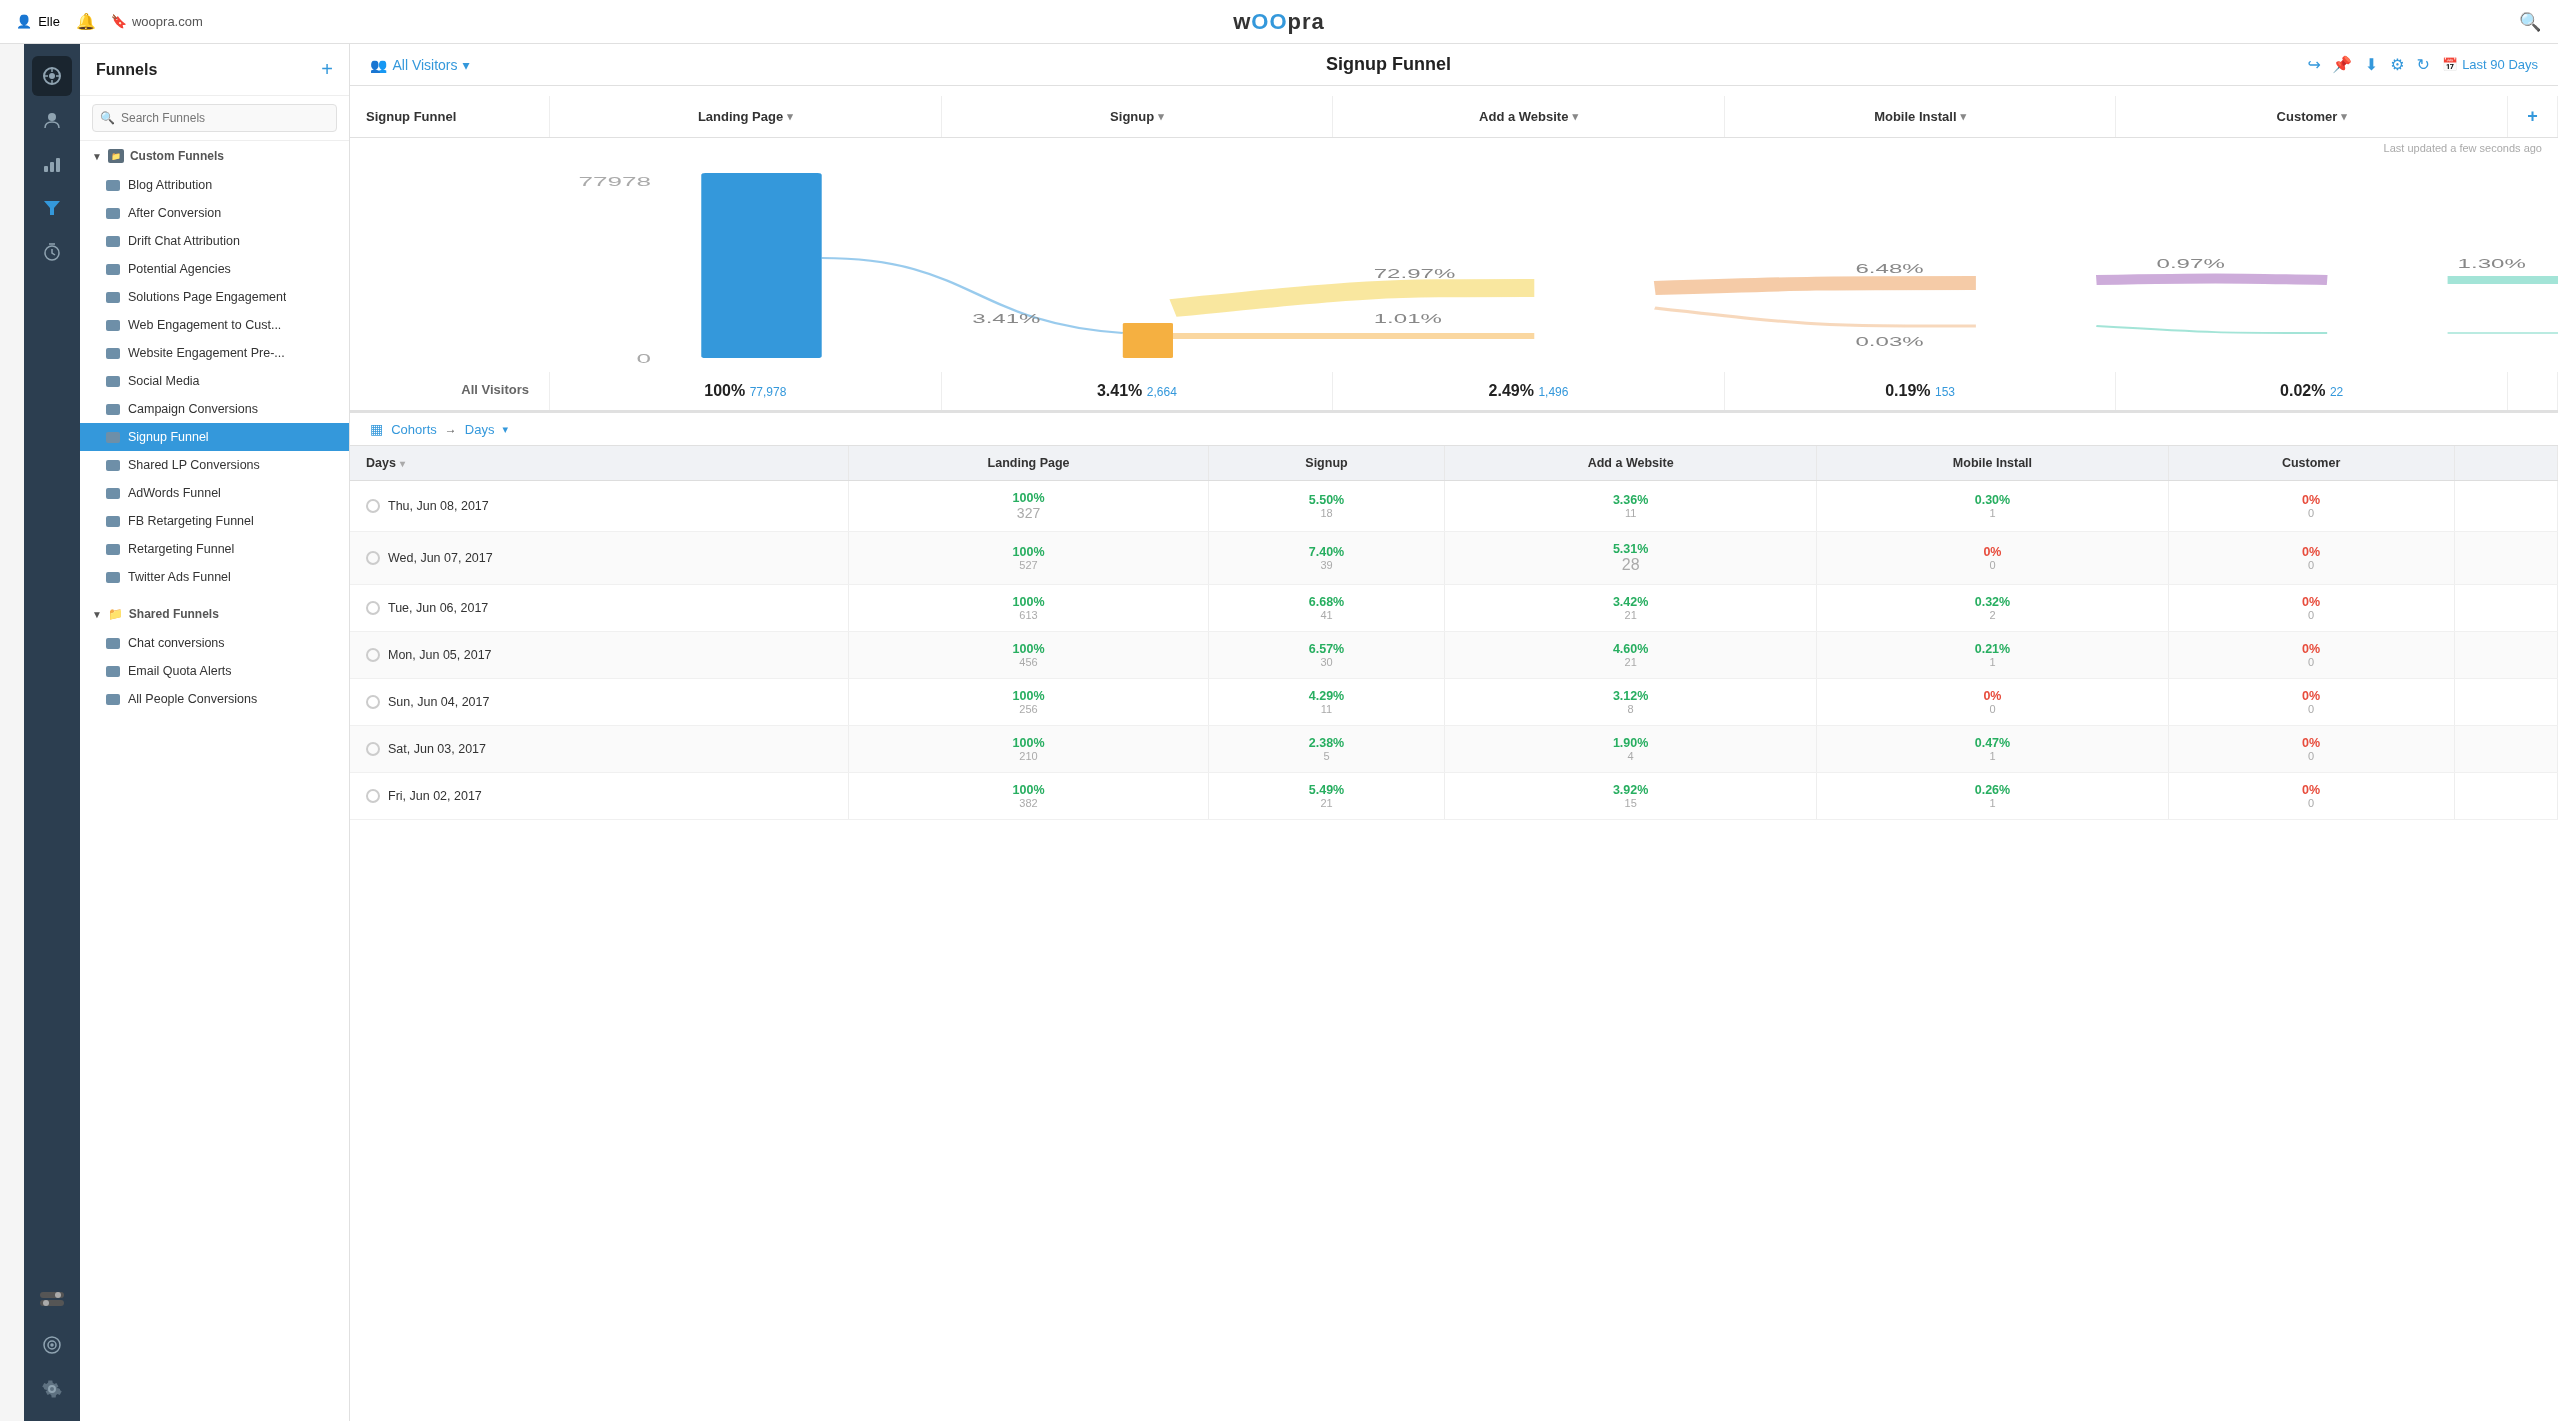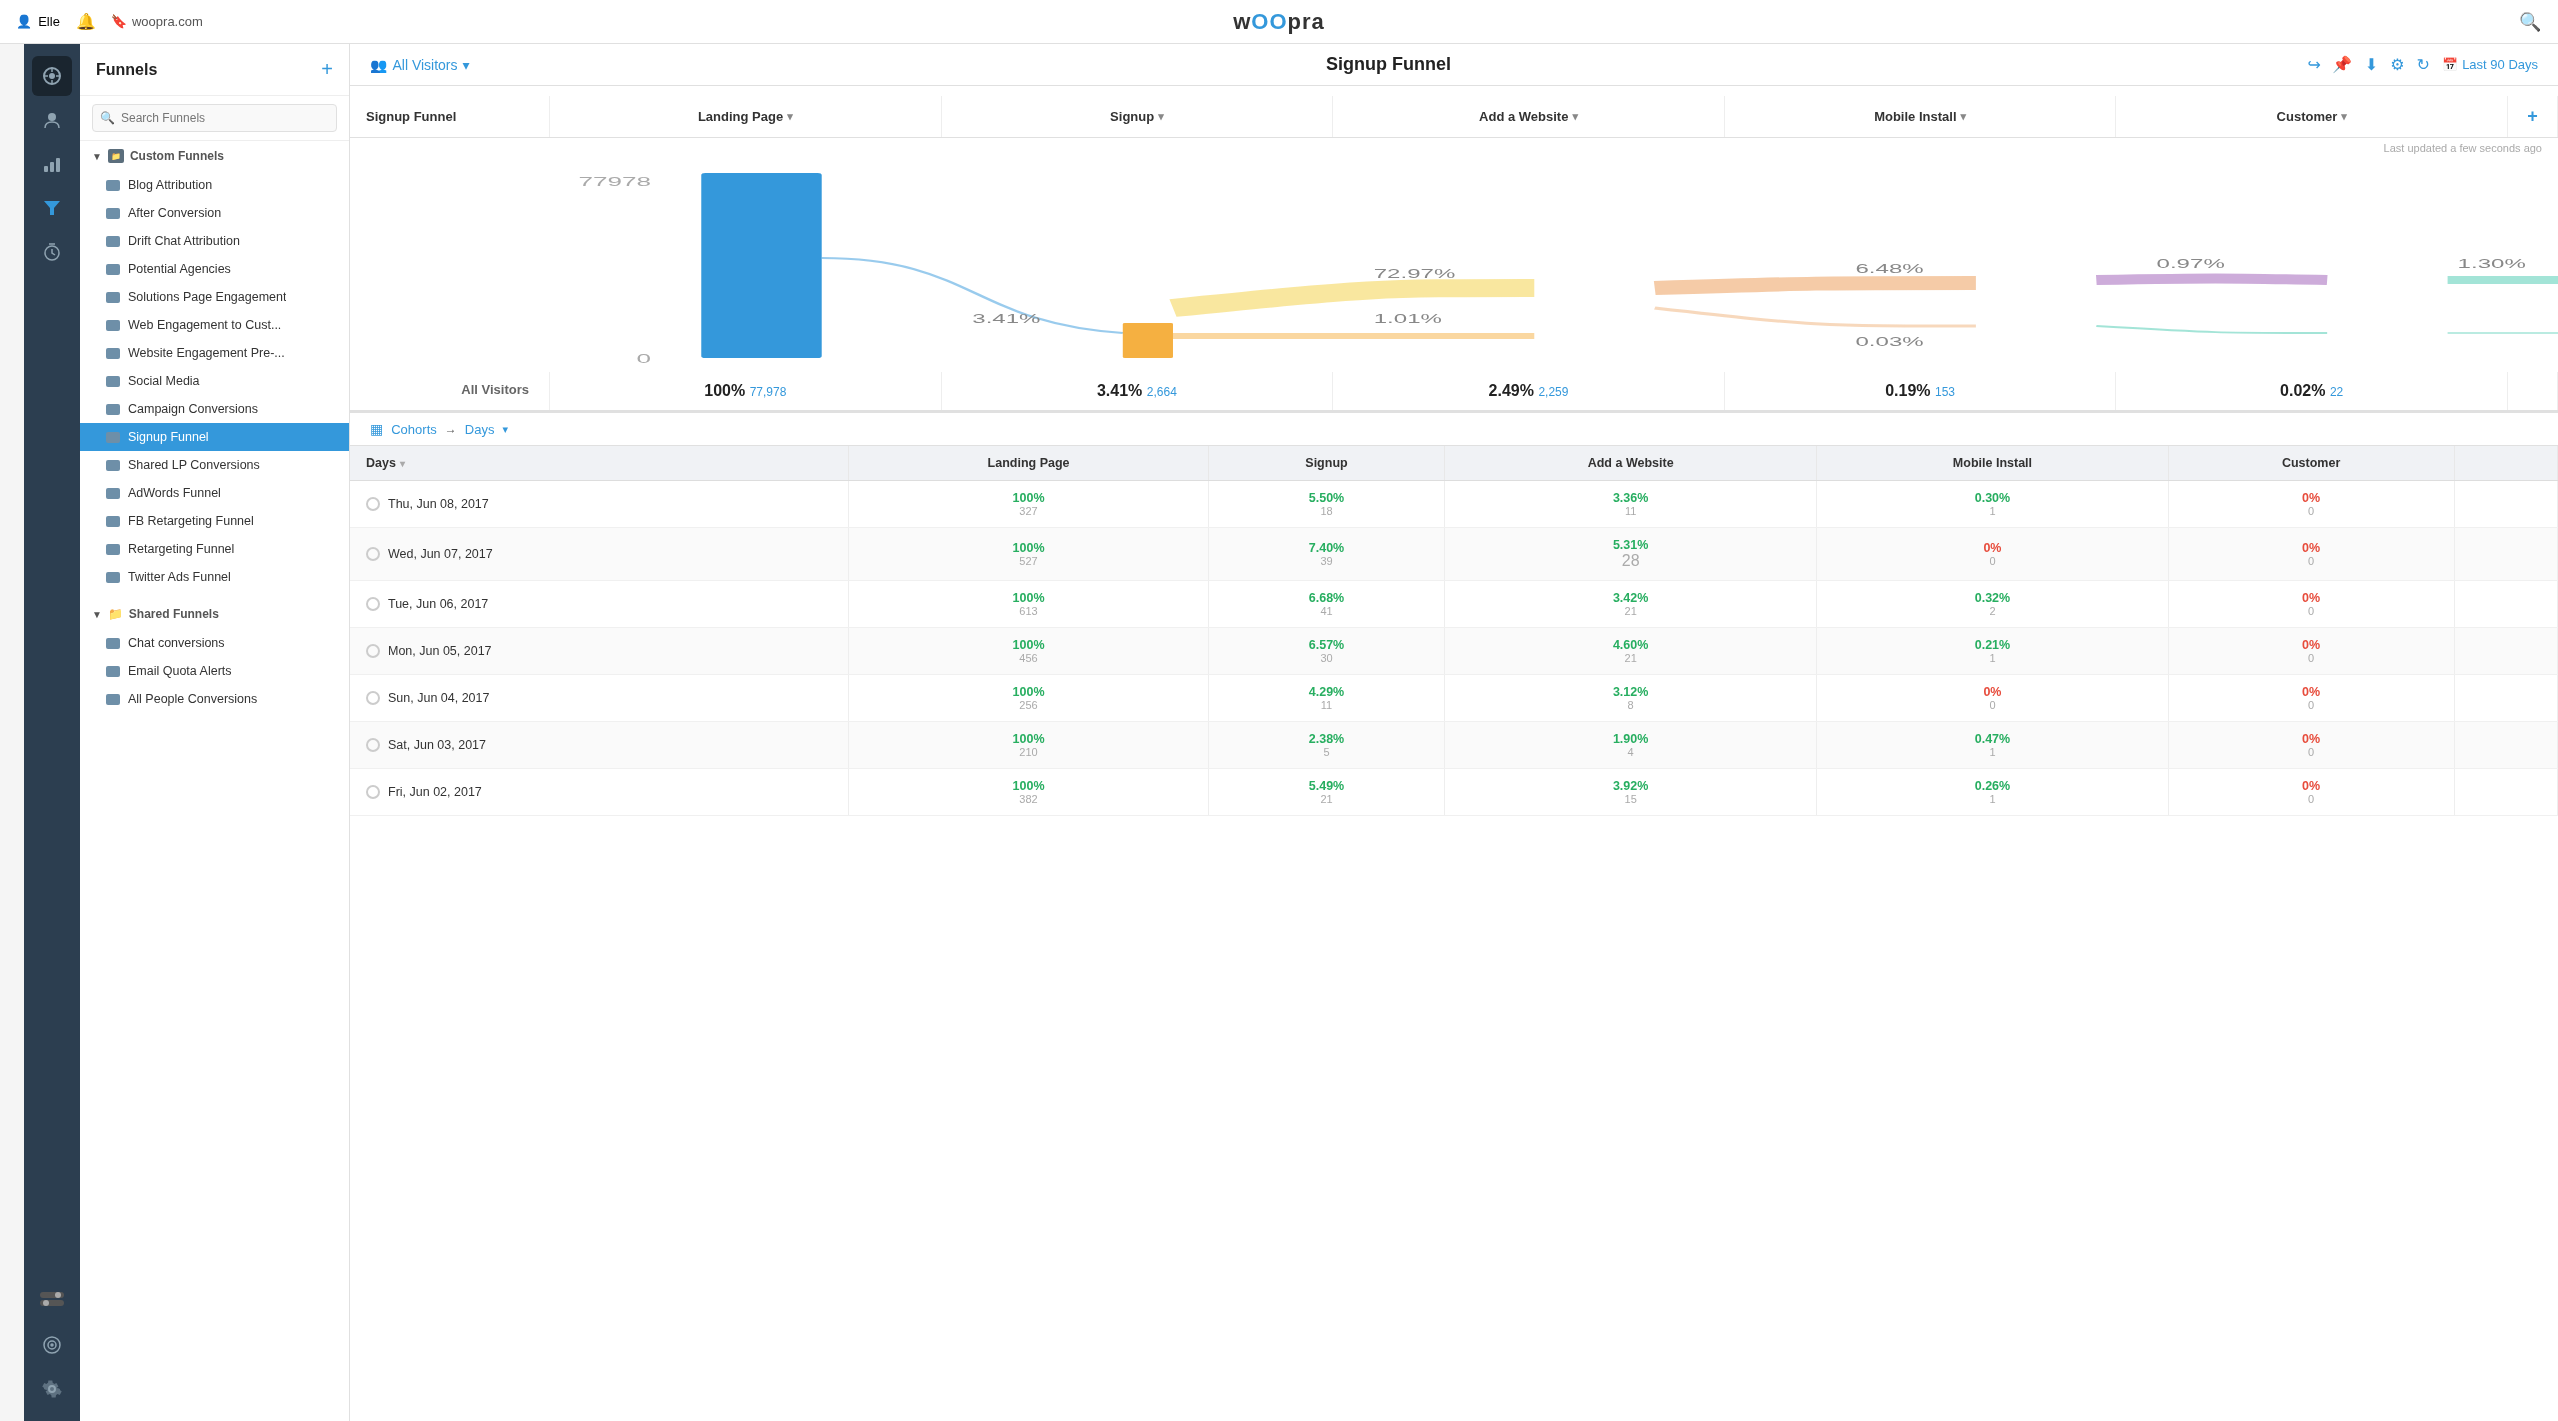--- a/index.html
+++ b/index.html
@@ -515,21 +515,21 @@
         <div class="summary-cell">
           <span class="summary-pct">100%</span>
           <span class="summary-count">77,978</span>
         </div>
         <div class="summary-cell">
           <span class="summary-pct">3.41%</span>
           <span class="summary-count">2,664</span>
         </div>
         <div class="summary-cell">
           <span class="summary-pct">2.49%</span>
-          <span class="summary-count">2,259</span>
+          <span class="summary-count">1,496</span>
         </div>
         <div class="summary-cell">
           <span class="summary-pct">0.19%</span>
           <span class="summary-count">153</span>
         </div>
         <div class="summary-cell">
           <span class="summary-pct">0.02%</span>
           <span class="summary-count">22</span>
         </div>
         <div class="summary-cell"></div>
@@ -565,21 +565,21 @@
         <tbody id="table-body">
         <tr style="background: rgb(255, 255, 255);">
     <td>
       <div style="display:flex;align-items:center;gap:8px;">
         <span style="width:14px;height:14px;border-radius:50%;border:2px solid #ccc;display:inline-block;flex-shrink:0;"></span>
         <span>Thu, Jun 08, 2017</span>
       </div>
     </td>
     <td>
       <span style="display:block;color:#27ae60;font-weight:600;">100%</span>
-      <span style="display:block;color:#aaa;font-size:11px;">327</span>
+      <span style="display:block;color:#aaa;font-size:14px;">327</span>
     </td>
     <td>
       <span style="display:block;color:#27ae60;font-weight:600;">5.50%</span>
       <span style="display:block;color:#aaa;font-size:11px;">18</span>
     </td>
     <td>
       <span style="display:block;color:#27ae60;font-weight:600;">3.36%</span>
       <span style="display:block;color:#aaa;font-size:11px;">11</span>
     </td>
     <td>

